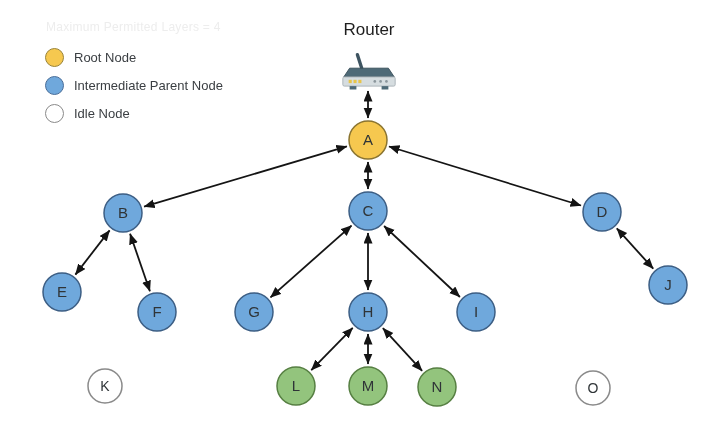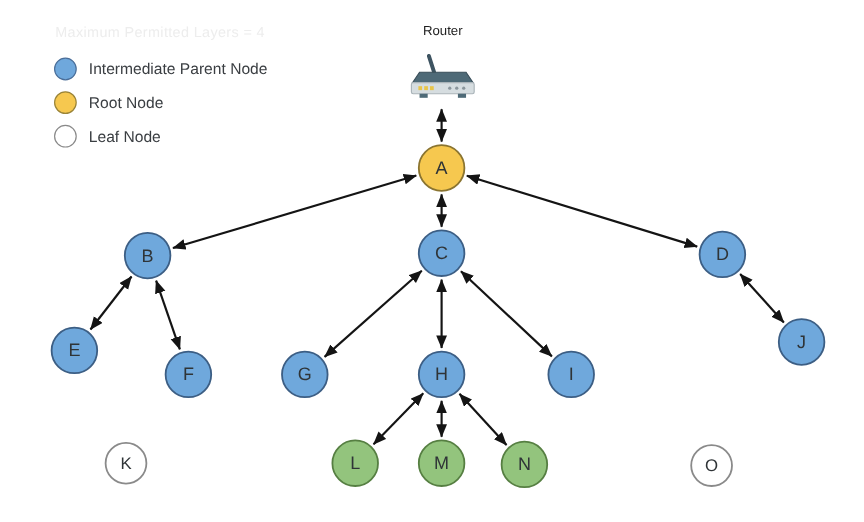--- a/index.html
+++ b/index.html
@@ -45,21 +45,21 @@
     white-space: nowrap;
   }
   .router {
     position: absolute;
     left: 330px;
     top: 20px;
     width: 78px;
     text-align: center;
   }
   .router-label {
-    font-size: 11px;
+    font-size: 17px;
     color: #1e1e1e;
     margin-bottom: 11px;
   }
   .router-icon { display: inline-block; }
   #diagram-svg {
     position: absolute;
     left: 0;
     top: 0;
   }
   .node-letter {
@@ -69,30 +69,30 @@
 </style>
 </head>
 <body>
 
 <div class="stage">
 
   <div class="annotation">Maximum Permitted Layers = 4</div>
 
   <div class="legend">
       <div class="legend-item">
+        <span class="legend-swatch" style="background: rgb(246, 200, 79); border: 1.5px solid rgb(154, 132, 56);"></span>
+        <span class="legend-label">Root Node</span>
+      </div>
+      <div class="legend-item">
         <span class="legend-swatch" style="background: rgb(111, 168, 220); border: 1.5px solid rgb(74, 110, 153);"></span>
         <span class="legend-label">Intermediate Parent Node</span>
       </div>
       <div class="legend-item">
-        <span class="legend-swatch" style="background: rgb(246, 200, 79); border: 1.5px solid rgb(154, 132, 56);"></span>
-        <span class="legend-label">Root Node</span>
-      </div>
-      <div class="legend-item">
         <span class="legend-swatch" style="background: rgb(255, 255, 255); border: 1.5px solid rgb(138, 138, 138);"></span>
-        <span class="legend-label">Leaf Node</span>
+        <span class="legend-label">Idle Node</span>
       </div>
     </div>
 
   <div class="router">
     <div class="router-label">Router</div>
     <svg class="router-icon" width="62" height="46" viewBox="0 0 64 44">
       <path d="M20,2 L24.5,16" stroke="#3e5461" stroke-width="3.4" stroke-linecap="round" fill="none"></path>
       <polygon points="12,16 52,16 58,25 6,25" fill="#4e6a77" stroke="#3a4f5a" stroke-width="1"></polygon>
       <rect x="5" y="25" width="54" height="9.5" rx="1.5" fill="#d6dde0" stroke="#aab4b9" stroke-width="1"></rect>
       <rect x="11" y="28" width="3.2" height="3.4" fill="#e8c54a"></rect>

